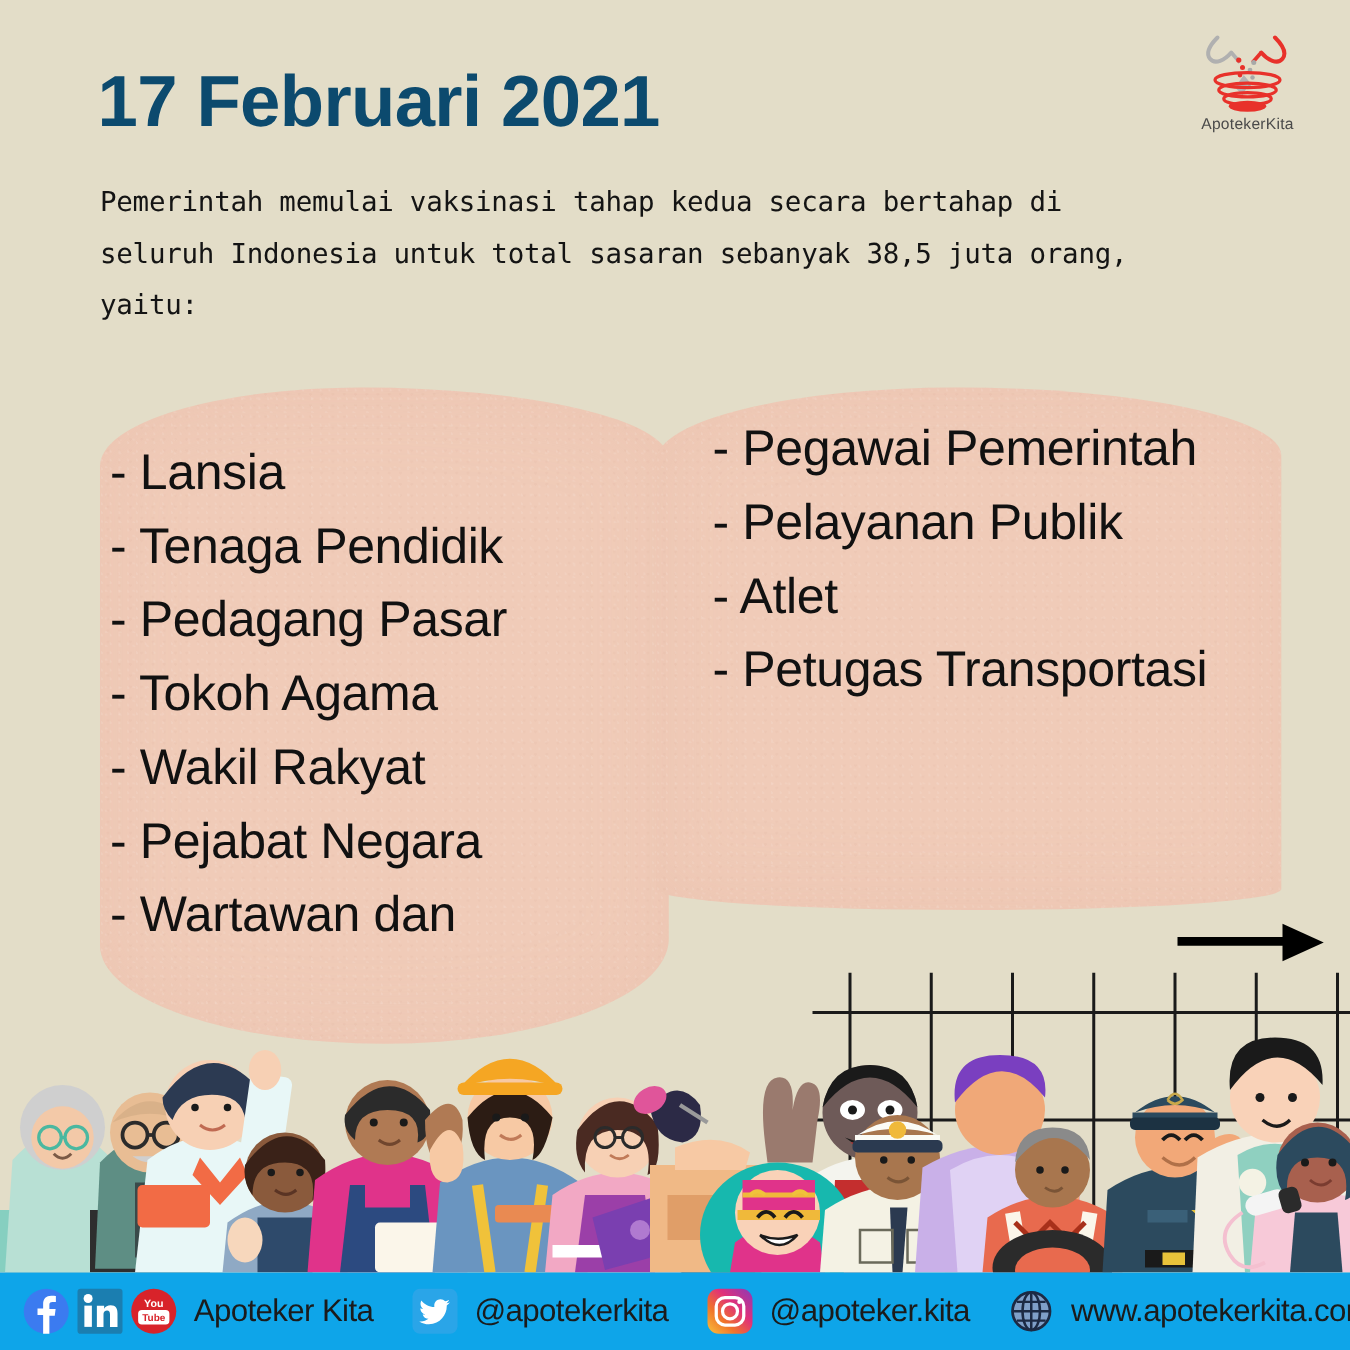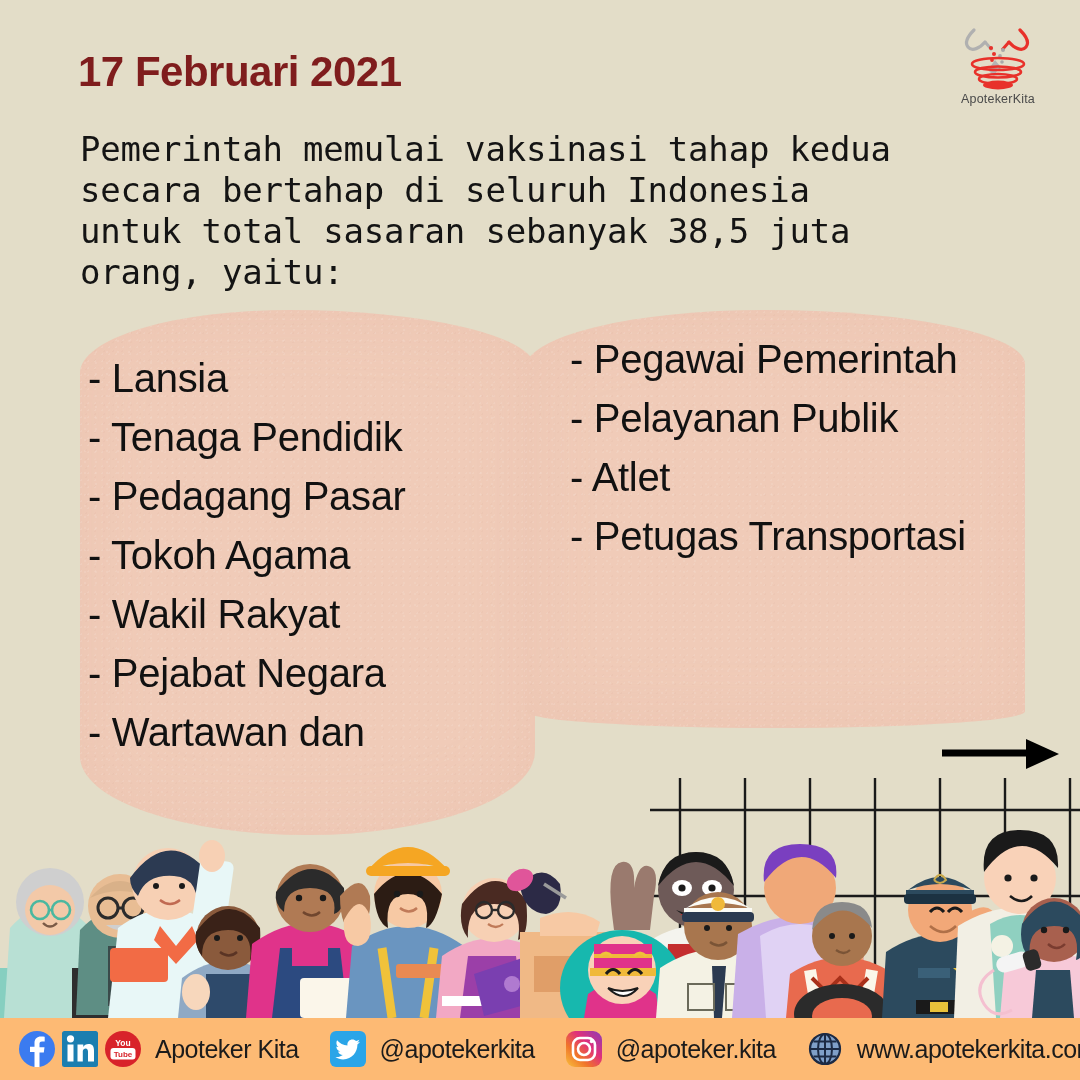--- a/index.html
+++ b/index.html
@@ -7,27 +7,27 @@
     width:1080px;height:1080px;overflow:hidden;
     background:#e3ddc8;
     font-family:"Liberation Sans",sans-serif;
     position:relative;
   }
   #stage{position:absolute;inset:0;width:1080px;height:1080px;overflow:hidden;background:#e3ddc8;}
 
   
   .title{
     position:absolute;left:78px;top:48px;
-    font-size:42px;font-weight:bold;color:#7f1d1d;
+    font-size:58px;font-weight:bold;color:#0c4a6e;
     letter-spacing:-0.5px;white-space:nowrap;
   }
   .intro{
-    position:absolute;left:80px;top:129px;width:850px;
+    position:absolute;left:80px;top:142px;width:850px;
     font-family:"DejaVu Sans Mono","Liberation Mono",monospace;
-    font-size:34px;line-height:41px;color:#141414;
+    font-size:22px;line-height:41px;color:#141414;
     letter-spacing:-0.2px;
   }
 
   
   .logo{position:absolute;right:26px;top:14px;width:112px;height:92px;}
   .logo-word{
     position:absolute;left:0;right:0;bottom:0;text-align:center;
     font-size:12.5px;color:#4a4a4a;letter-spacing:.2px;
   }
 
@@ -64,21 +64,21 @@
 
   
   .arrow{position:absolute;left:940px;top:738px;width:120px;height:34px;z-index:4;}
 
   
   .scene{position:absolute;left:0;bottom:62px;width:1080px;height:240px;z-index:2;}
 
   
   .footer{
     position:absolute;left:0;bottom:0;width:1080px;height:62px;
-    background:#fdba74;display:flex;align-items:center;z-index:6;
+    background:#0ea5e9;display:flex;align-items:center;z-index:6;
   }
   .fgroup{display:flex;align-items:center;}
   .ficons{display:flex;align-items:center;gap:5px;}
   .ftext{
     font-size:25px;color:#1b1b1b;margin-left:13px;white-space:nowrap;
     letter-spacing:-0.5px;
   }
   .ico{width:38px;height:38px;flex:none;}
 </style>
 </head>

